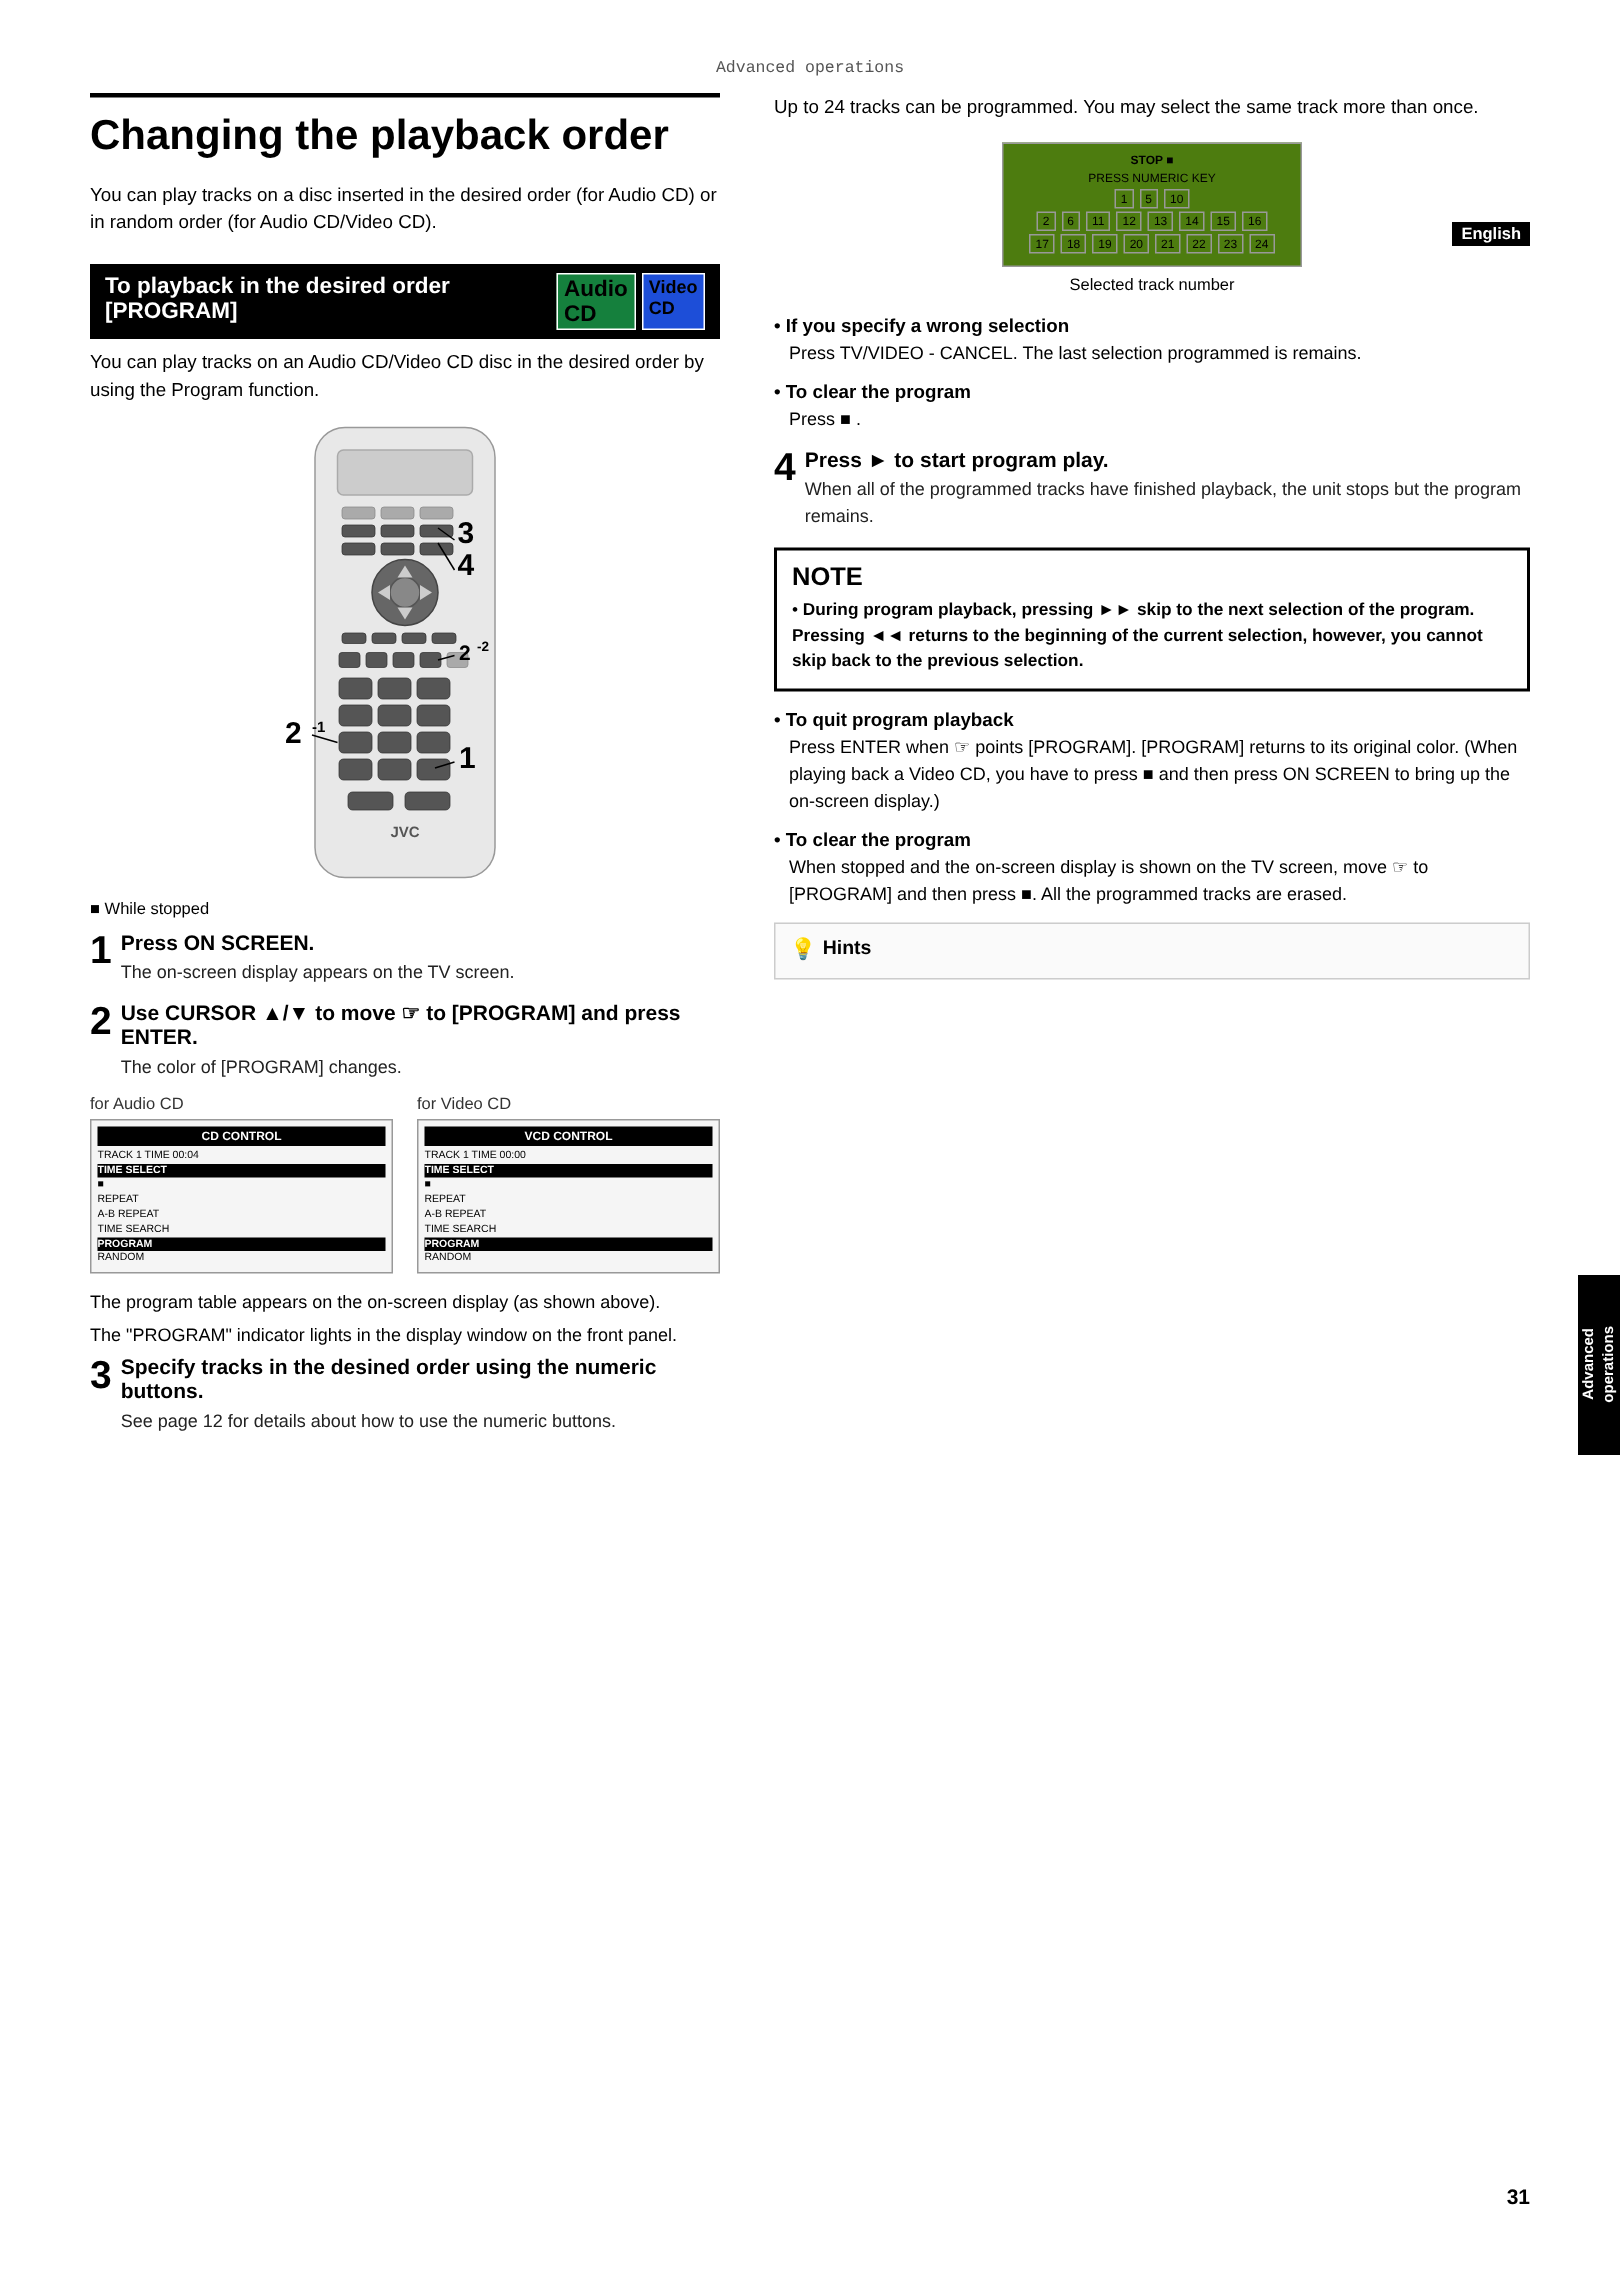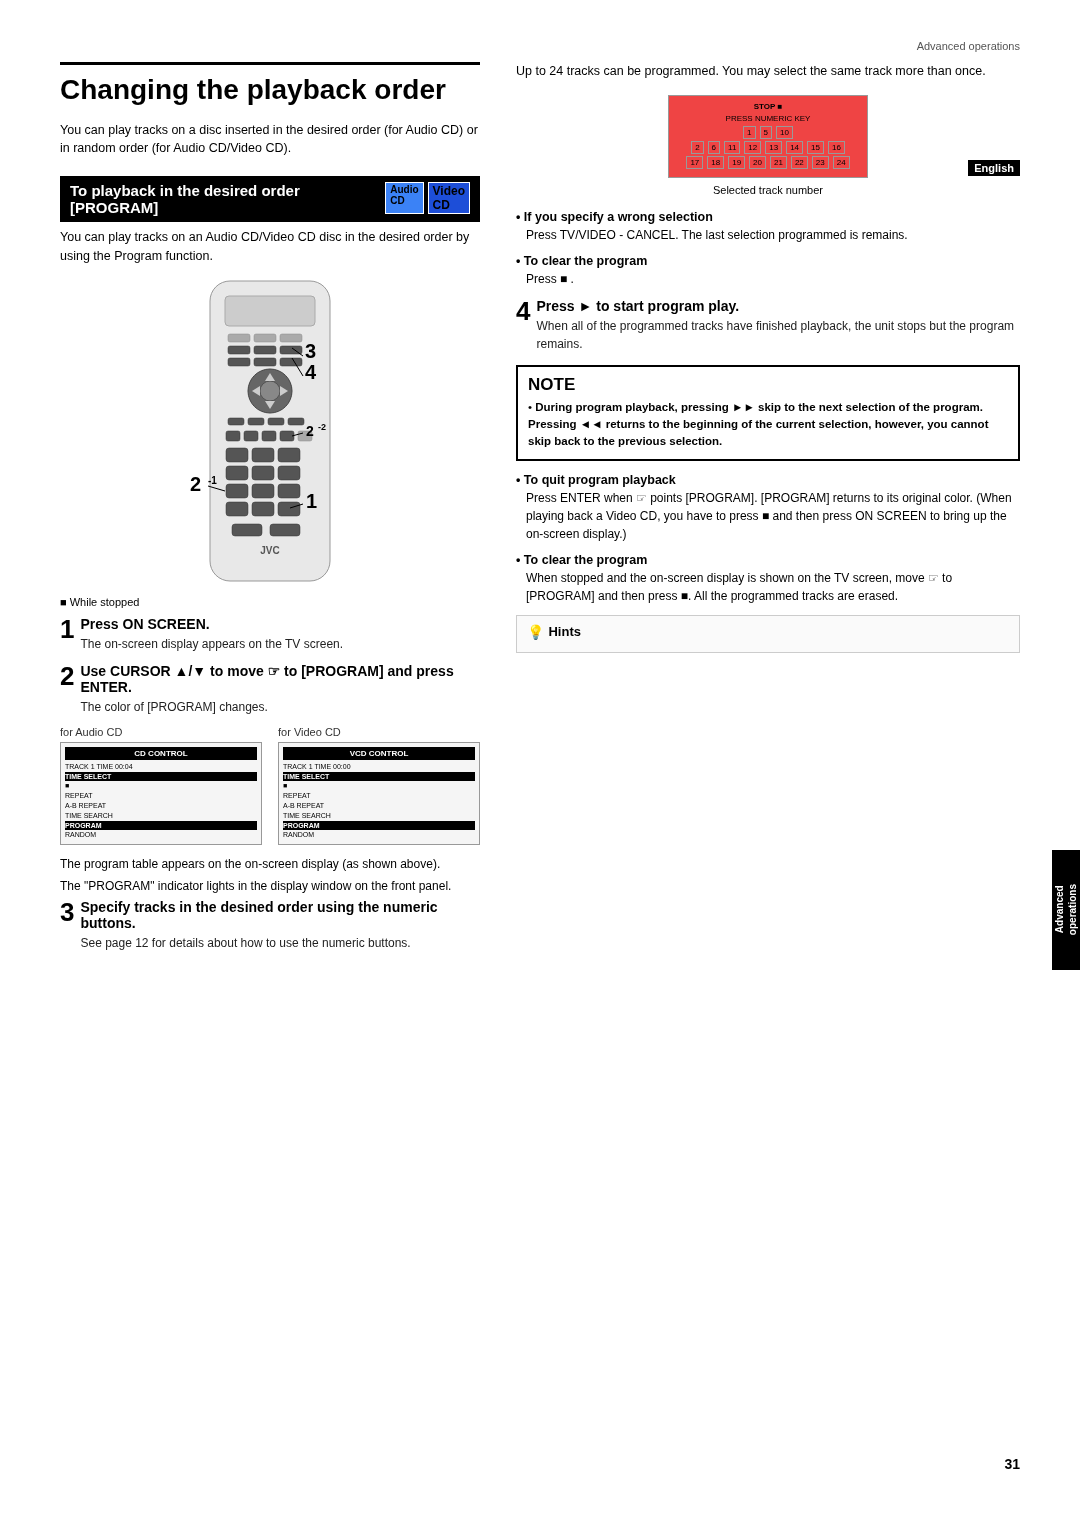--- a/index.html
+++ b/index.html
@@ -16,32 +16,33 @@
     .page-container {
       width: 1080px;
       min-height: 1528px;
       padding: 40px 60px 40px 60px;
       position: relative;
     }
 
     
     .top-header {
       display: flex;
-      justify-content: flex-end;
+      justify-content: center;
       margin-bottom: 4px;
+      font-family: Liberation Mono, monospace;
     }
     .top-header-text {
       font-size: 11px;
       color: #555;
     }
 
     
     .english-badge {
       position: absolute;
-      top: 160px;
+      top: 148px;
       right: 60px;
       background: #000;
       color: #fff;
       font-size: 11px;
       font-weight: bold;
       padding: 2px 6px;
     }
 
     
     .advanced-sidebar {
@@ -115,23 +116,23 @@
       margin-bottom: 6px;
       display: flex;
       justify-content: space-between;
       align-items: flex-start;
     }
     .section-heading-badges {
       display: flex;
       gap: 4px;
     }
     .badge-audio {
-      background: #3b82f6;
+      background: #15803d;
       color: #000;
-      font-size: 10px;
+      font-size: 15px;
       font-weight: bold;
       padding: 1px 4px;
       border: 1px solid #fff;
     }
     .badge-video {
       background: #1d4ed8;
       color: #000;
       font-size: 12px;
       font-weight: bold;
       padding: 1px 4px;
@@ -247,21 +248,21 @@
       line-height: 1.5;
       margin-bottom: 14px;
     }
 
     
     .track-grid-container {
       border: 1px solid #999;
       padding: 6px;
       width: 200px;
       margin: 0 auto 6px auto;
-      background: #ef4444;
+      background: #4d7c0f;
       font-size: 8px;
     }
     .track-grid-top {
       text-align: center;
       font-size: 8px;
       margin-bottom: 3px;
     }
     .track-grid-row {
       display: flex;
       gap: 4px;

